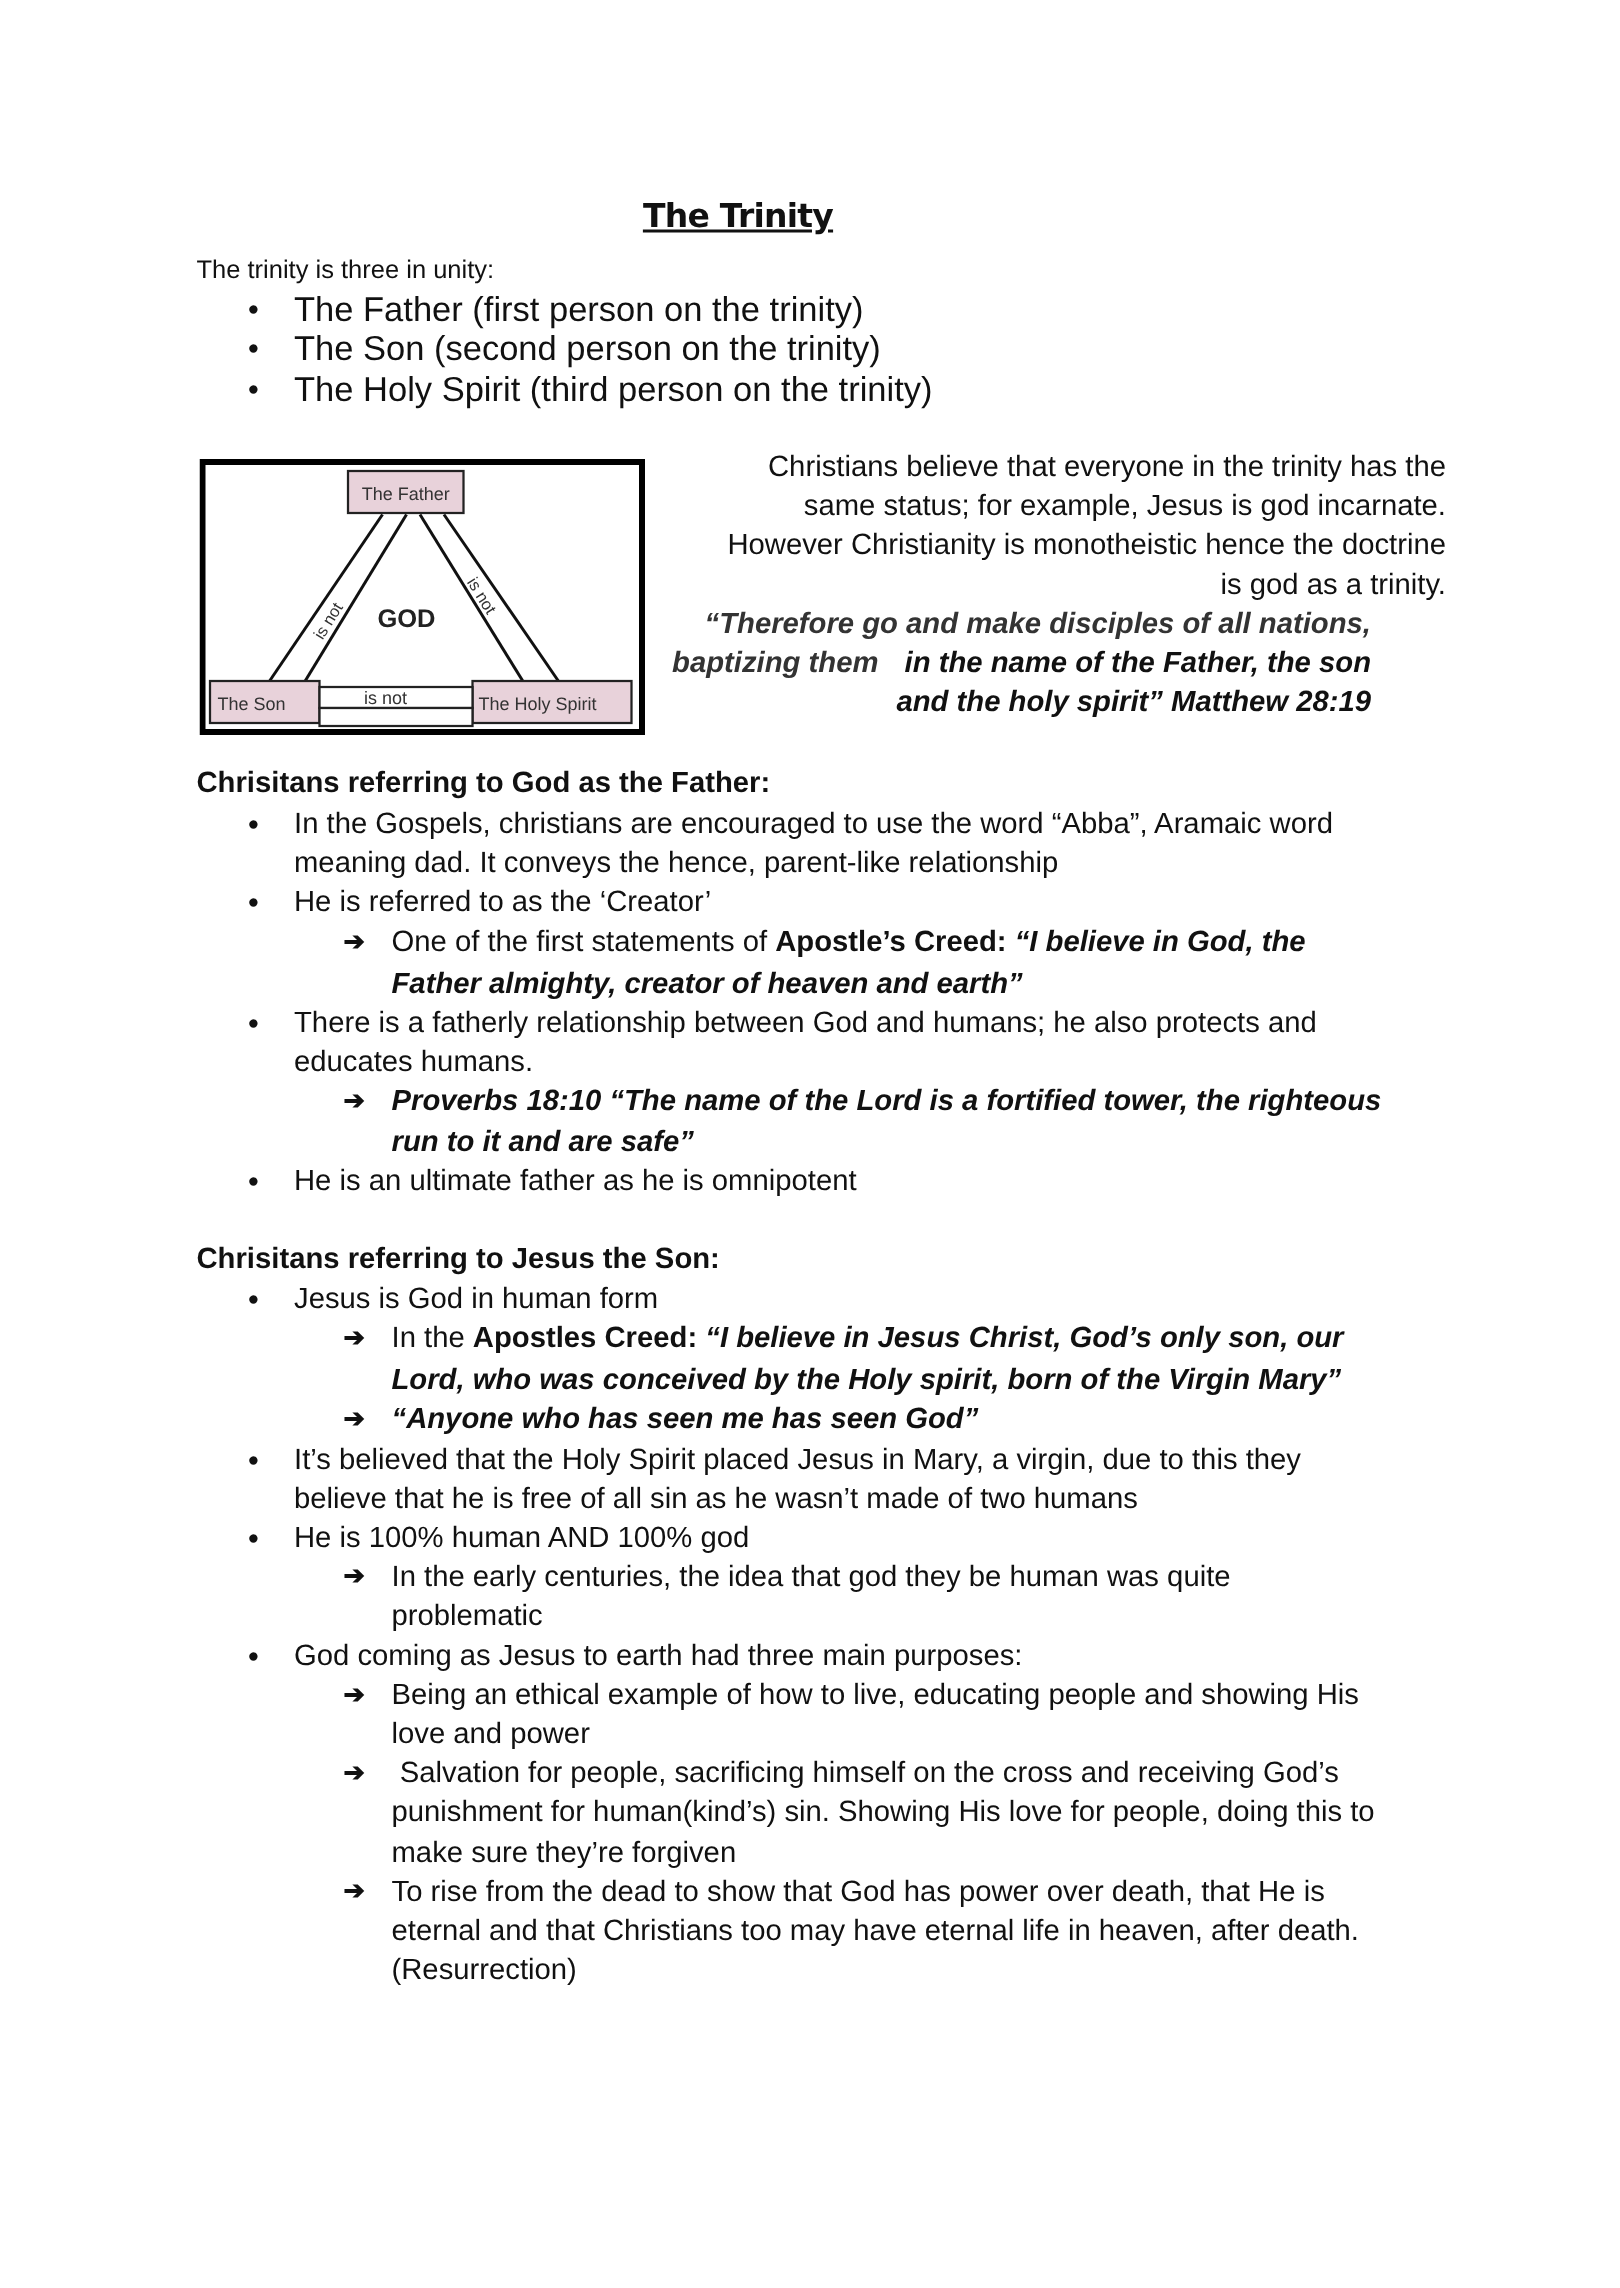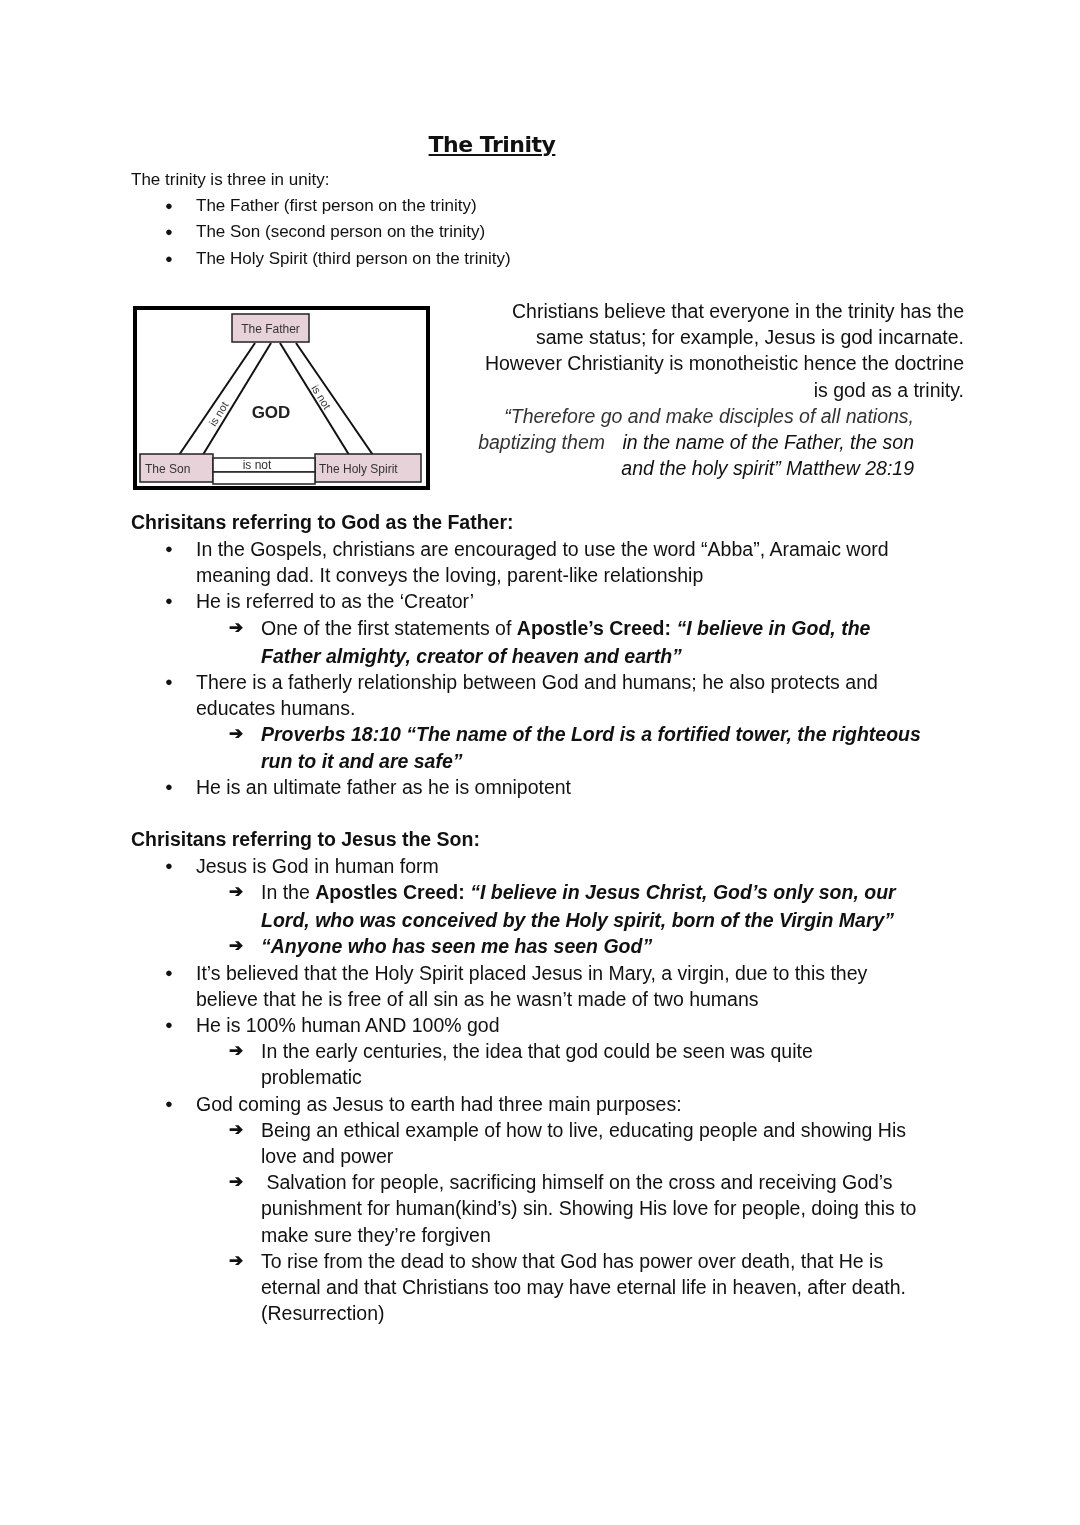--- a/index.html
+++ b/index.html
@@ -7,33 +7,33 @@
     width: 1080px; height: 1525px; position: relative; overflow: hidden;
     font-family: "Liberation Sans", sans-serif; color: #111;
   }
   .page-title {
     position: absolute; left: 0; width: 984px; top: 132px; text-align: center;
     font-family: "DejaVu Sans", sans-serif; font-weight: bold; font-size: 22px;
     text-decoration: underline; letter-spacing: -0.5px;
   }
   .p { position: absolute; font-size: 17px; line-height: 26px; white-space: nowrap; }
   .intro { left: 131px; top: 167px; }
-  ul.bullets { position: absolute; margin: 0; padding: 0; list-style: none; font-size: 17px; line-height: 26.3px; }
+  ul.bullets { position: absolute; margin: 0; padding: 0; list-style: none; font-size: 23px; line-height: 26.3px; }
   ul.bullets li { position: relative; padding-left: 65px; white-space: nowrap; }
   ul.bullets li::before { content: "\25CF"; position: absolute; left: 34px; top: 0; font-size: 13px; }
   .intro-list { left: 131px; top: 193px; }
 
   .diagram {
     position: absolute; left: 133px; top: 306px; width: 297px; height: 172px;
   }
   .side-text {
     position: absolute; left: 444px; top: 298px; width: 520px;
     font-size: 19.5px; line-height: 26.2px; text-align: right;
   }
-  .side-text .q { font-weight: normal; font-style: italic; margin-left: 12px; }
+  .side-text .q { font-weight: bold; font-style: italic; margin-left: 12px; }
   .side-text .q1 { color: #333; }
 
   .section-heading { position: absolute; left: 131px; font-weight: bold; font-size: 19.5px; }
   .sec { position: absolute; left: 131px; width: 840px; font-size: 19.5px; line-height: 26.2px; }
   .row { position: relative; }
   .lvl1 { padding-left: 65px; }
   .lvl1 .bul { position: absolute; left: 34px; font-size: 13px; top: 0; }
   .lvl2 { padding-left: 130px; }
   .lvl2 .arr { position: absolute; left: 98px; top: 0; font-size: 17px; font-weight: bold; }
   .b { font-weight: bold; }
@@ -79,41 +79,41 @@
   <div>Christians believe that everyone in the trinity has the</div>
   <div>same status; for example, Jesus is god incarnate.</div>
   <div>However Christianity is monotheistic hence the doctrine</div>
   <div>is god as a trinity.</div>
   <div style="width:470px"><span class="q q1">“Therefore go and make disciples of all nations, baptizing them</span><span class="q"> in the name of the Father, the son and the holy spirit” Matthew 28:19</span></div>
 </div>
 
 <div class="section-heading" style="top:511px">Chrisitans referring to God as the Father:</div>
 <div class="sec" style="top:536px">
   <div class="row lvl1"><span class="bul">●</span><span>In the Gospels, christians are encouraged to use the word “Abba”, Aramaic word</span></div>
-  <div class="row lvl1"><span>meaning dad. It conveys the loving, parent-like relationship</span></div>
+  <div class="row lvl1"><span>meaning dad. It conveys the hence, parent-like relationship</span></div>
   <div class="row lvl1"><span class="bul">●</span><span>He is referred to as the ‘Creator’</span></div>
   <div class="row lvl2" style="height:28px"><span class="arr">➔</span><span>One of the first statements of </span><span class="b">Apostle’s Creed: </span><span class="bi">“I believe in God, the</span></div>
   <div class="row lvl2"><span class="bi">Father almighty, creator of heaven and earth”</span></div>
   <div class="row lvl1"><span class="bul">●</span><span>There is a fatherly relationship between God and humans; he also protects and</span></div>
   <div class="row lvl1"><span>educates humans.</span></div>
   <div class="row lvl2" style="height:27px"><span class="arr">➔</span><span class="bi">Proverbs 18:10 “The name of the Lord is a fortified tower, the righteous</span></div>
   <div class="row lvl2"><span class="bi">run to it and are safe”</span></div>
   <div class="row lvl1"><span class="bul">●</span><span>He is an ultimate father as he is omnipotent</span></div>
 </div>
 
 <div class="section-heading" style="top:828px">Chrisitans referring to Jesus the Son:</div>
 <div class="sec" style="top:853px">
   <div class="row lvl1"><span class="bul">●</span><span>Jesus is God in human form</span></div>
   <div class="row lvl2" style="height:28px"><span class="arr">➔</span><span>In the </span><span class="b">Apostles Creed: </span><span class="bi">“I believe in Jesus Christ, God’s only son, our</span></div>
   <div class="row lvl2"><span class="bi">Lord, who was conceived by the Holy spirit, born of the Virgin Mary”</span></div>
   <div class="row lvl2"><span class="arr">➔</span><span class="bi">“Anyone who has seen me has seen God”</span></div>
   <div class="row lvl1"><span class="bul">●</span><span>It’s believed that the Holy Spirit placed Jesus in Mary, a virgin, due to this they</span></div>
   <div class="row lvl1"><span>believe that he is free of all sin as he wasn’t made of two humans</span></div>
   <div class="row lvl1"><span class="bul">●</span><span>He is 100% human AND 100% god</span></div>
-  <div class="row lvl2"><span class="arr">➔</span><span>In the early centuries, the idea that god could be seen was quite</span></div>
+  <div class="row lvl2"><span class="arr">➔</span><span>In the early centuries, the idea that god they be human was quite</span></div>
   <div class="row lvl2"><span>problematic</span></div>
   <div class="row lvl1"><span class="bul">●</span><span>God coming as Jesus to earth had three main purposes:</span></div>
   <div class="row lvl2"><span class="arr">➔</span><span>Being an ethical example of how to live, educating people and showing His</span></div>
   <div class="row lvl2"><span>love and power</span></div>
   <div class="row lvl2"><span class="arr">➔</span><span style="white-space:pre"> Salvation for people, sacrificing himself on the cross and receiving God’s</span></div>
   <div class="row lvl2"><span>punishment for human(kind’s) sin. Showing His love for people, doing this to</span></div>
   <div class="row lvl2"><span>make sure they’re forgiven</span></div>
   <div class="row lvl2"><span class="arr">➔</span><span>To rise from the dead to show that God has power over death, that He is</span></div>
   <div class="row lvl2"><span>eternal and that Christians too may have eternal life in heaven, after death.</span></div>
   <div class="row lvl2"><span>(Resurrection)</span></div>

